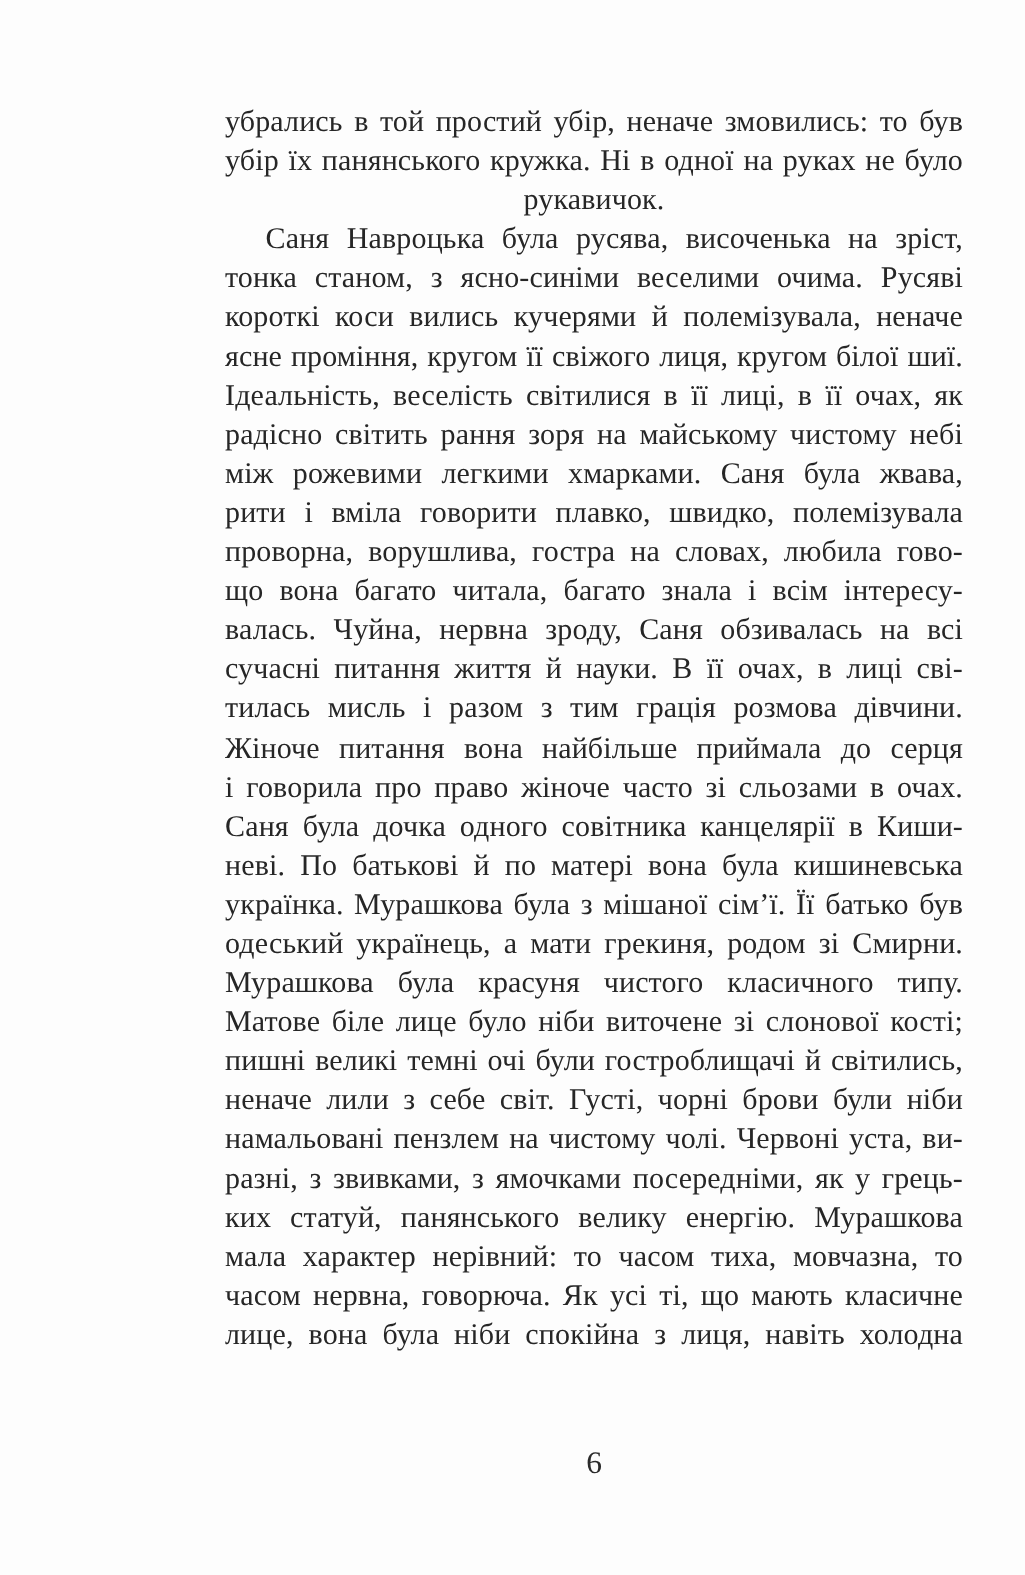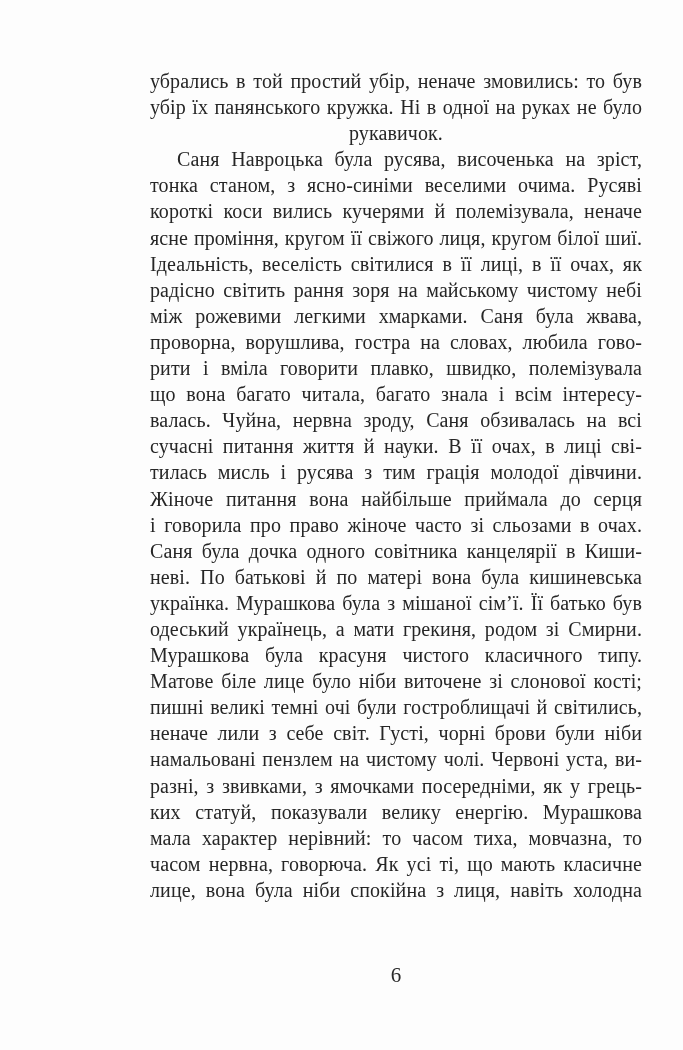--- a/index.html
+++ b/index.html
@@ -68,38 +68,38 @@
         <div class="line">рукавичок.</div>
       </div>
       <div class="paragraph">
         <div class="line fill indent">Саня Навроцька була русява, височенька на зріст,</div>
         <div class="line fill">тонка станом, з ясно-синіми веселими очима. Русяві</div>
         <div class="line fill">короткі коси вились кучерями й полемізувала, неначе</div>
         <div class="line fill">ясне проміння, кругом її свіжого лиця, кругом білої шиї.</div>
         <div class="line fill">Ідеальність, веселість світилися в її лиці, в її очах, як</div>
         <div class="line fill">радісно світить рання зоря на майському чистому небі</div>
         <div class="line fill">між рожевими легкими хмарками. Саня була жвава,</div>
+        <div class="line fill">рити і вміла говорити плавко, швидко, полемізувала</div>
         <div class="line fill">проворна, ворушлива, гостра на словах, любила гово-</div>
-        <div class="line fill">рити і вміла говорити плавко, швидко, полемізувала</div>
         <div class="line fill">що вона багато читала, багато знала і всім інтересу-</div>
         <div class="line fill">валась. Чуйна, нервна зроду, Саня обзивалась на всі</div>
         <div class="line fill">сучасні питання життя й науки. В її очах, в лиці сві-</div>
-        <div class="line fill">тилась мисль і русява з тим грація молодої дівчини.</div>
+        <div class="line fill">тилась мисль і разом з тим грація розмова дівчини.</div>
         <div class="line fill">Жіноче питання вона найбільше приймала до серця</div>
         <div class="line fill">і говорила про право жіноче часто зі сльозами в очах.</div>
         <div class="line fill">Саня була дочка одного совітника канцелярії в Киши-</div>
         <div class="line fill">неві. По батькові й по матері вона була кишиневська</div>
         <div class="line fill">українка. Мурашкова була з мішаної сім’ї. Її батько був</div>
         <div class="line fill">одеський українець, а мати грекиня, родом зі Смирни.</div>
         <div class="line fill">Мурашкова була красуня чистого класичного типу.</div>
         <div class="line fill">Матове біле лице було ніби виточене зі слонової кості;</div>
         <div class="line fill">пишні великі темні очі були гостроблищачі й світились,</div>
         <div class="line fill">неначе лили з себе світ. Густі, чорні брови були ніби</div>
         <div class="line fill">намальовані пензлем на чистому чолі. Червоні уста, ви-</div>
         <div class="line fill">разні, з звивками, з ямочками посередніми, як у грець-</div>
-        <div class="line fill">ких статуй, показували велику енергію. Мурашкова</div>
+        <div class="line fill">ких статуй, панянського велику енергію. Мурашкова</div>
         <div class="line fill">мала характер нерівний: то часом тиха, мовчазна, то</div>
         <div class="line fill">часом нервна, говорюча. Як усі ті, що мають класичне</div>
         <div class="line fill">лице, вона була ніби спокійна з лиця, навіть холодна</div>
       </div>
     </div>
   <div class="folio">6</div>
 </div>
 
 </body></html>

